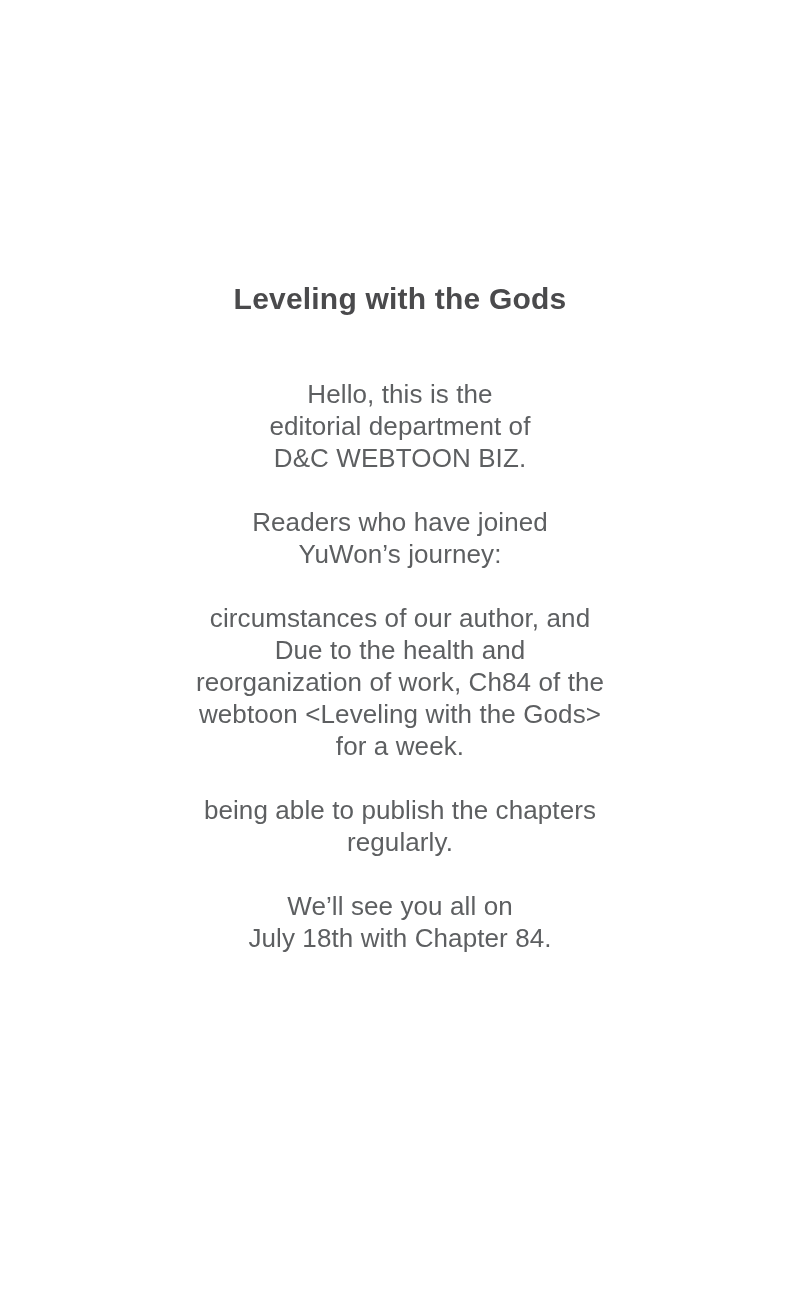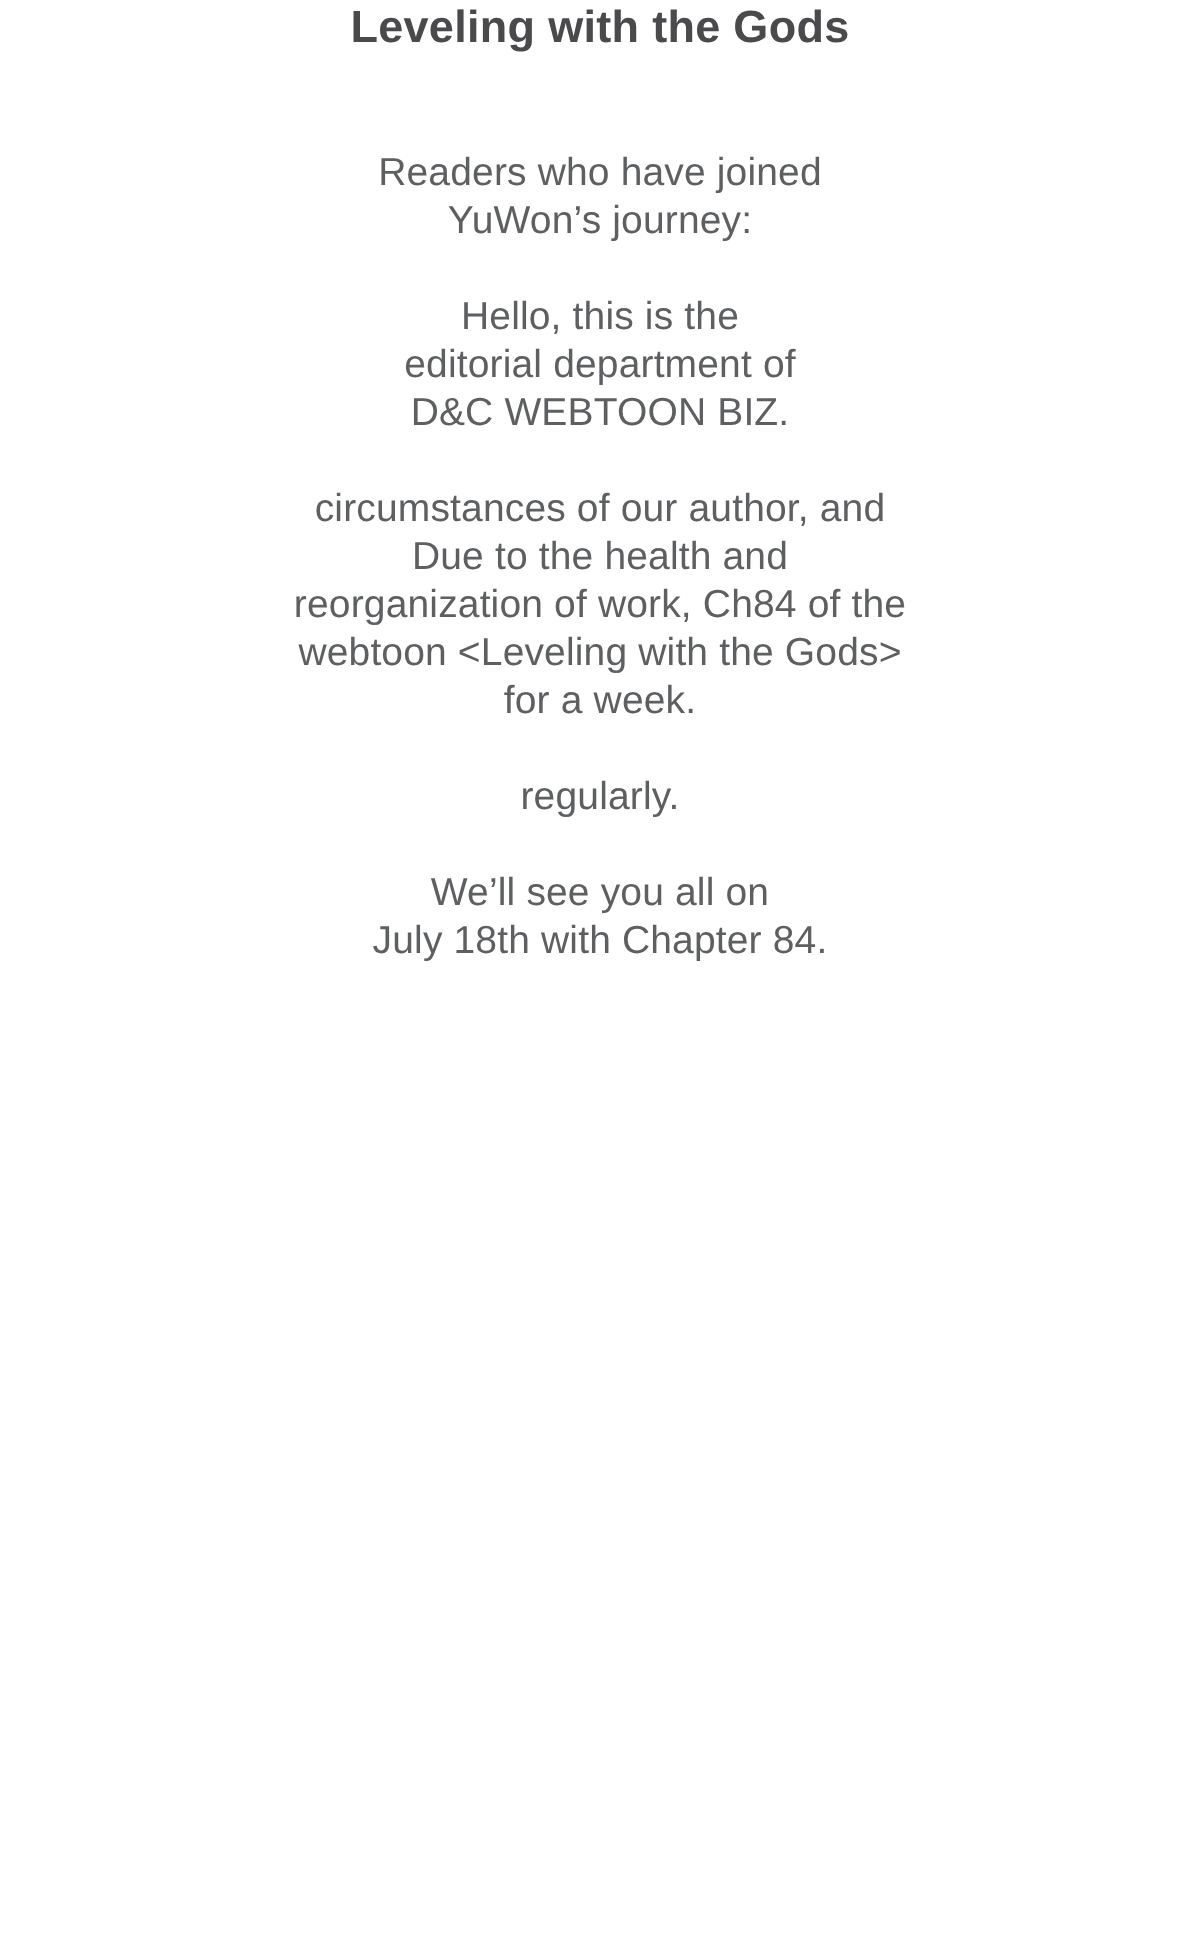--- a/index.html
+++ b/index.html
@@ -10,20 +10,21 @@
   * { margin: 0; padding: 0; box-sizing: border-box; }
   html, body {
     width: 800px;
     height: 1300px;
     background: var(--background);
     overflow: hidden;
   }
   .notice-page {
     width: 800px;
     height: 1300px;
+    padding-top: 280px;
     text-align: center;
     font-family: "Liberation Sans", sans-serif;
   }
   .notice-title {
     font-size: 30px;
     font-weight: 700;
     line-height: 38px;
     letter-spacing: 0.2px;
     color: var(--title-text);
     margin: 0 0 60px 0;
@@ -44,39 +45,40 @@
 
 <div class="notice-page">
 
   <h1 class="notice-title">
     <span class="line">Leveling with the Gods</span>
   </h1>
 
   <div class="notice-body">
 
     <p>
-      <span class="line">Readers who have joined</span>
-      <span class="line">YuWon’s journey:</span>
+      <span class="line">Hello, this is the</span>
+      <span class="line">editorial department of</span>
+      <span class="line">D&amp;C WEBTOON BIZ.</span>
     </p>
 
     <p>
-      <span class="line">Hello, this is the</span>
-      <span class="line">editorial department of</span>
-      <span class="line">D&amp;C WEBTOON BIZ.</span>
+      <span class="line">Readers who have joined</span>
+      <span class="line">YuWon’s journey:</span>
     </p>
 
     <p>
       <span class="line">circumstances of our author, and</span>
       <span class="line">Due to the health and</span>
       <span class="line">reorganization of work, Ch84 of the</span>
       <span class="line">webtoon &lt;Leveling with the Gods&gt;</span>
       <span class="line">for a week.</span>
     </p>
 
     <p>
+      <span class="line">being able to publish the chapters</span>
       <span class="line">regularly.</span>
     </p>
 
     <p>
       <span class="line">We’ll see you all on</span>
       <span class="line">July 18th with Chapter 84.</span>
     </p>
 
   </div>
 </div>

